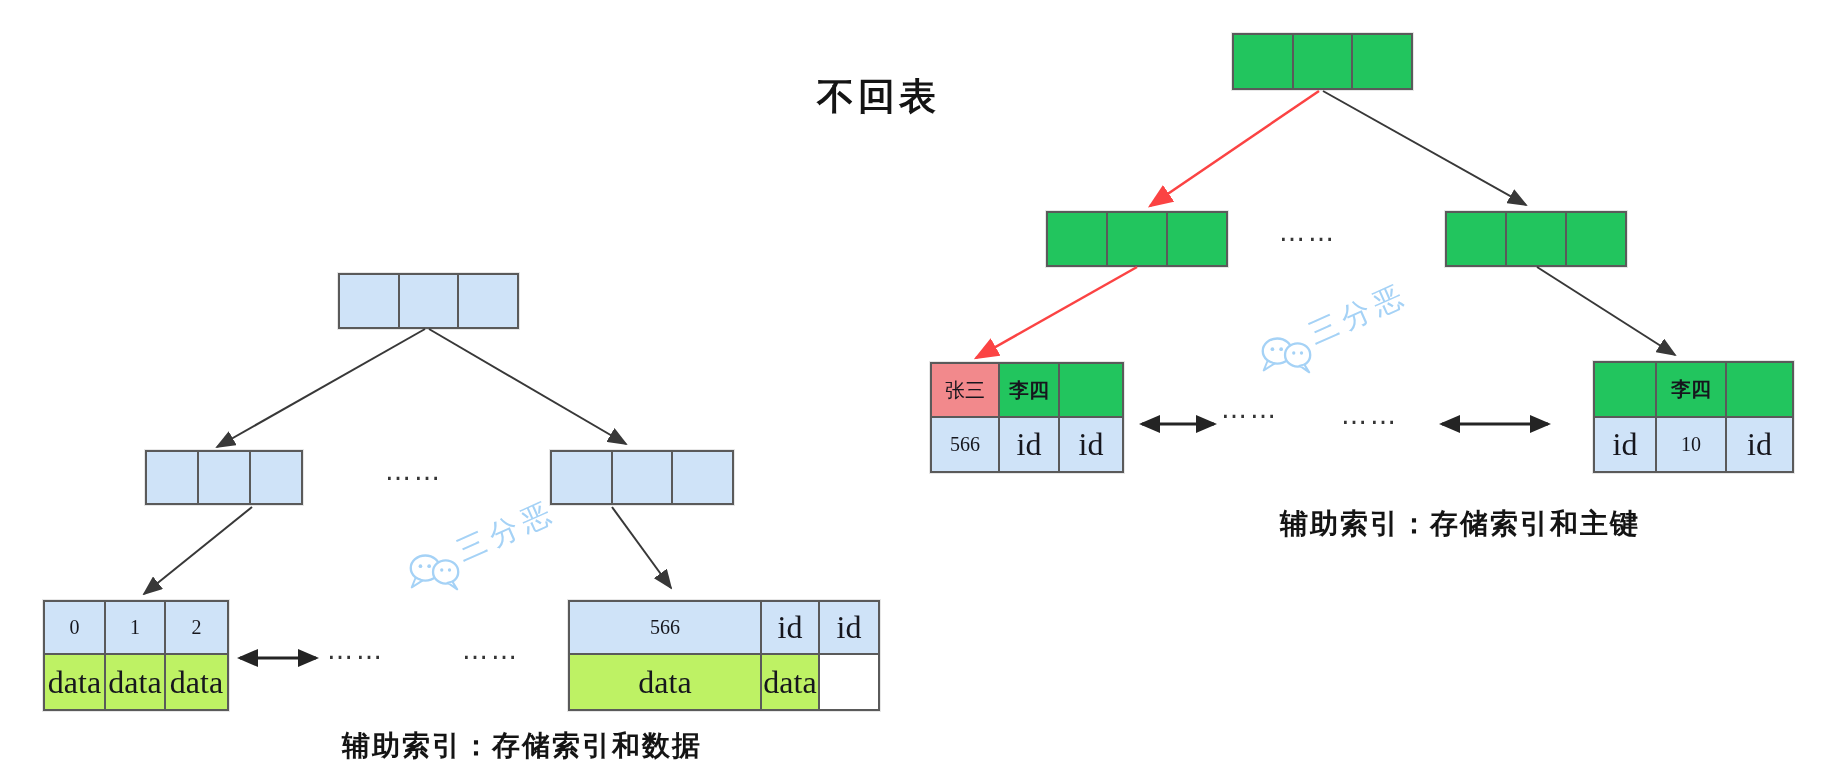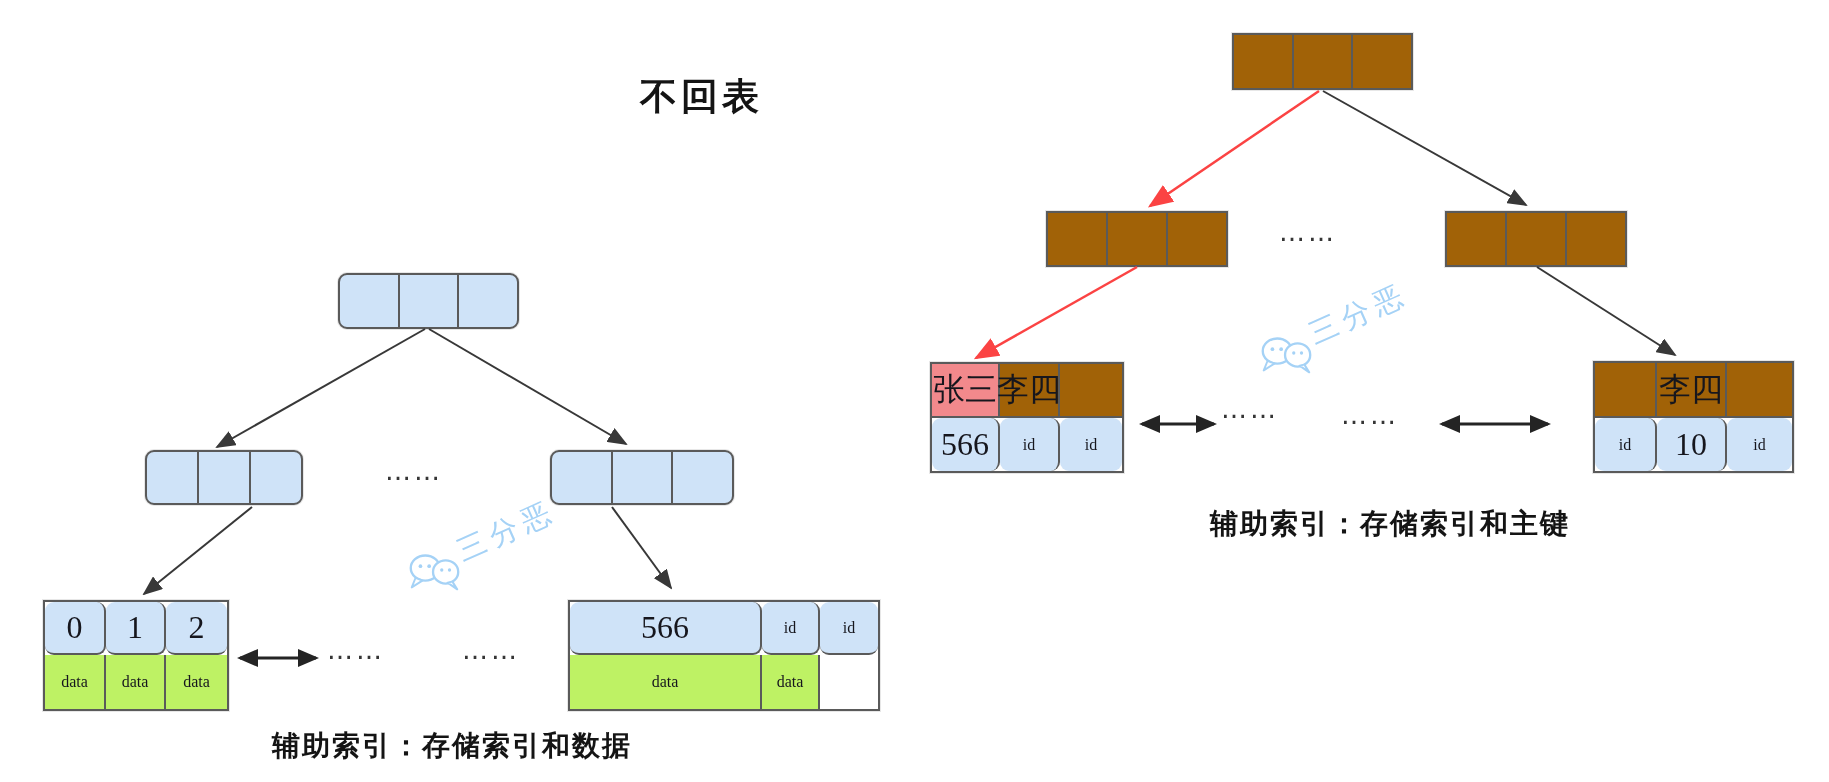--- a/index.html
+++ b/index.html
@@ -1,21 +1,21 @@
 <!DOCTYPE html>
 <html><head>
 <meta charset="utf-8">
 <style>
   html,body { margin:0; padding:0; background:#ffffff; }
   .canvas {
     position:relative; width:1829px; height:782px; background:#fff; overflow:hidden;
     font-family:"Liberation Serif","DejaVu Serif",serif; color:#141414;
   }
   .title {
-    position:absolute; left:640px; top:72px; width:300px; text-align:left;
+    position:absolute; left:640px; top:72px; width:300px; text-align:right;
     font-size:37px; font-weight:bold; letter-spacing:4px;
   }
   svg.arrows { position:absolute; left:0; top:0; z-index:6; pointer-events:none; }
 
   
   .node {
     position:absolute; display:flex; z-index:2;
     border:2px solid #5a5a5a; box-sizing:border-box;
     box-shadow:0 0 0 1px rgba(120,120,120,.18);
   }
@@ -24,38 +24,38 @@
 
   
   .leaf {
     position:absolute; display:grid; z-index:2;
     border:2px solid #5a5a5a; box-sizing:content-box;
     box-shadow:0 0 0 1px rgba(120,120,120,.18);
   }
   .leaf .cell {
     display:flex; align-items:center; justify-content:center;
     border-right:2px solid #5a5a5a; border-bottom:2px solid #5a5a5a;
-    font-size:32px; color:#16161d; box-sizing:border-box; white-space:nowrap;
+    font-size:20px; color:#16161d; box-sizing:border-box; white-space:nowrap;
   }
   .leaf .cell:nth-child(3n) { border-right:none; }
   .leaf .cell:nth-child(n+4) { border-bottom:none; }
-  .cell.sm { font-size:16px; }
-
-  .bg-blue   { background:#cfe3f8;border-radius:9px; }
+  .cell.sm { font-size:32px; }
+
+  .bg-blue   { background:#cfe3f8; }
   .bg-green  { background:#bef264; }
-  .bg-orange { background:#a16207; }
+  .bg-orange { background:#22c55e;font-weight:bold; }
   .bg-pink   { background:#f2898c; }
 
   .dots {
     position:absolute; width:72px; text-align:center; z-index:3;
     font-size:26px; letter-spacing:3px; line-height:1; color:#353535;
     font-family:"DejaVu Sans",sans-serif;
   }
   .caption {
-    position:absolute; width:500px; text-align:center; z-index:3;
+    position:absolute; width:500px; text-align:right; z-index:3;
     font-size:28px; font-weight:600; letter-spacing:2px;
   }
   .watermark { position:absolute; z-index:1; color:#a5d2f6; }
   .watermark .wm-icon { position:absolute; left:0; top:30px; }
   .watermark .wm-text {
     position:absolute; left:64px; top:16px; font-size:29px; letter-spacing:6px;
     transform:rotate(-24deg); transform-origin:left bottom; white-space:nowrap;
   }
 </style>
 </head>

